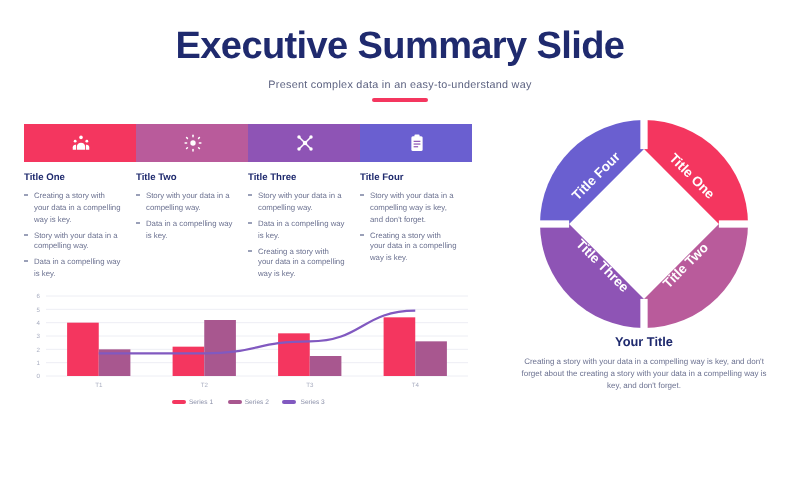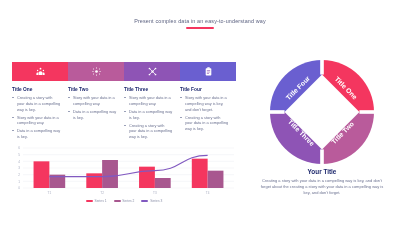--- a/index.html
+++ b/index.html
@@ -127,20 +127,21 @@
     margin-top: 3px;
     padding: 0 8px;
   }
 </style>
 </head>
 <body>
 
 <div class="slide">
 
   <div class="header">
+    <div class="title">Executive Summary Slide</div>
     <div class="subtitle">Present complex data in an easy-to-understand way</div>
     <div class="title-rule"></div>
   </div>
 
   <div class="left-col">
 
     <div class="icon-band">
       <div class="icon-cell" style="background:#f4365f">
         <span>
           <svg width="9" height="9" viewBox="0 0 24 24" fill="#ffffff">

